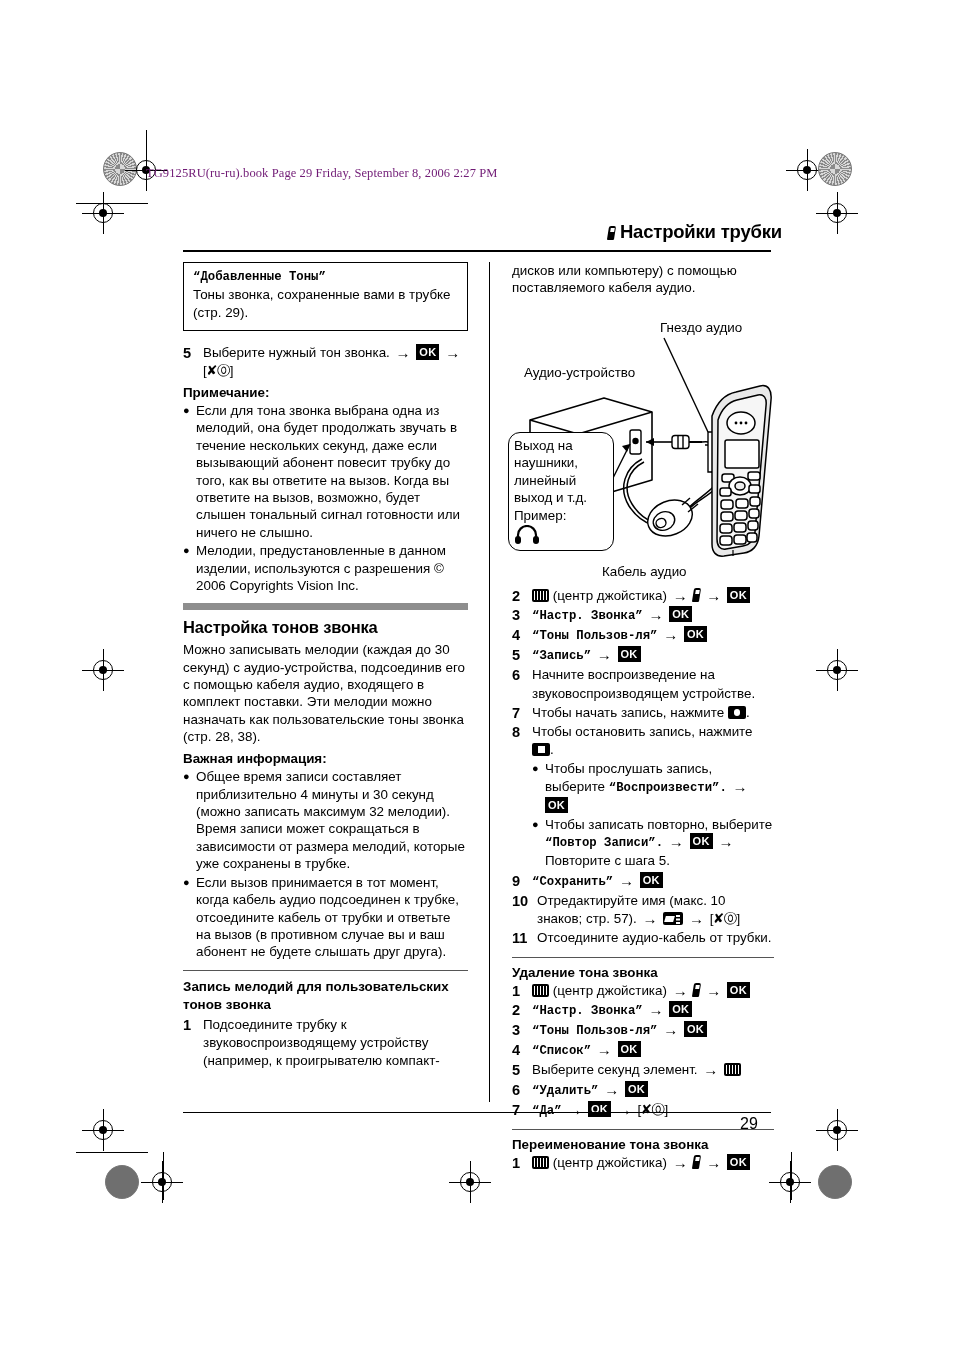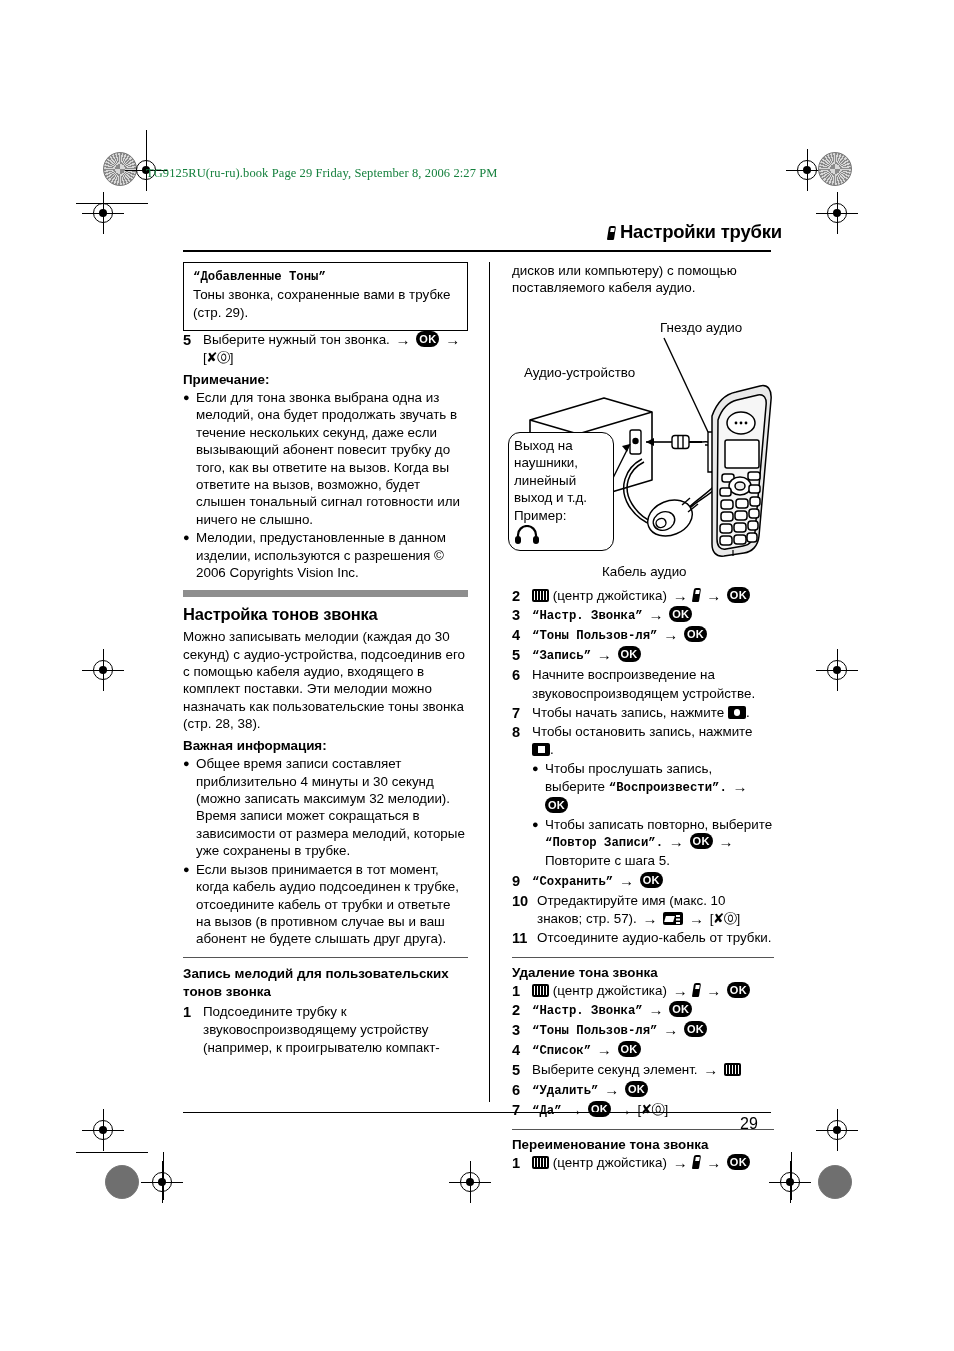--- a/index.html
+++ b/index.html
@@ -35,21 +35,21 @@
       repeating-conic-gradient(#8a8a8a 0 6deg, #d8d8d8 6deg 12deg);
     border:1px solid #777;
   }
   .graydisc.solid { background:#6f6f6f; }
   .cropline { position:absolute; background:#000; }
 
   
   .filestamp {
     position:absolute; left:146px; top:166px;
     font-family:"Liberation Serif", serif; font-size:12.5px;
-    letter-spacing:0.1px; white-space:nowrap; color:#15803d;
+    letter-spacing:0.1px; white-space:nowrap; color:#701a75;
   }
   .pageheader {
     position:absolute; left:608px; top:221px;
     font-size:18.5px; font-weight:bold; white-space:nowrap;
     letter-spacing:-0.2px;
   }
   .header-rule {
     position:absolute; left:183px; top:250px; width:588px; height:2.2px; background:#000;
   }
 
@@ -58,21 +58,21 @@
   .col-right { position:absolute; left:512px; top:262px; width:262px; }
   .col-divider {
     position:absolute; left:489px; top:262px; width:1.1px; height:840px; background:#000;
   }
 
   
   .p { font-size:13.4px; line-height:17.3px; margin:0 0 0 0; }
   .p.body { margin-bottom:6px; }
 
   .quotebox {
-    border:1.4px solid #000; padding:7px 16px 8px 9px; margin-bottom:0;
+    border:1.4px solid #000; padding:7px 16px 8px 9px; margin-bottom:13px;
   }
   .qterm {
     font-family:"Liberation Mono", monospace; font-weight:bold;
     font-size:12.3px; letter-spacing:0px; display:block; margin-bottom:1px;
   }
   .qdesc { font-size:13.4px; line-height:17.3px; }
 
   
   .step { display:flex; font-size:13.4px; line-height:18.2px; margin-bottom:1px; }
   .step .num {
@@ -95,21 +95,21 @@
 
   
   .mono {
     font-family:"Liberation Mono", monospace; font-weight:bold; font-size:12.3px;
   }
 
   
   .ok {
     display:inline-block; background:#000; color:#fff; font-weight:bold;
     font-size:11px; line-height:14px; padding:1px 3px 1px 3px;
-    border-radius:8px; vertical-align:1px; letter-spacing:0.3px;
+    border-radius:0; vertical-align:1px; letter-spacing:0.3px;
     font-family:"Liberation Sans", sans-serif;
   }
   .arrow { font-size:15px; vertical-align:-1px; padding:0 2px; }
   .joy {
     display:inline-block; width:17px; height:13px; background:#000;
     vertical-align:-2px; border-radius:2px; position:relative;
   }
   .joy::before {
     content:""; position:absolute; left:2px; top:2px; right:2px; bottom:2px;
     background:

